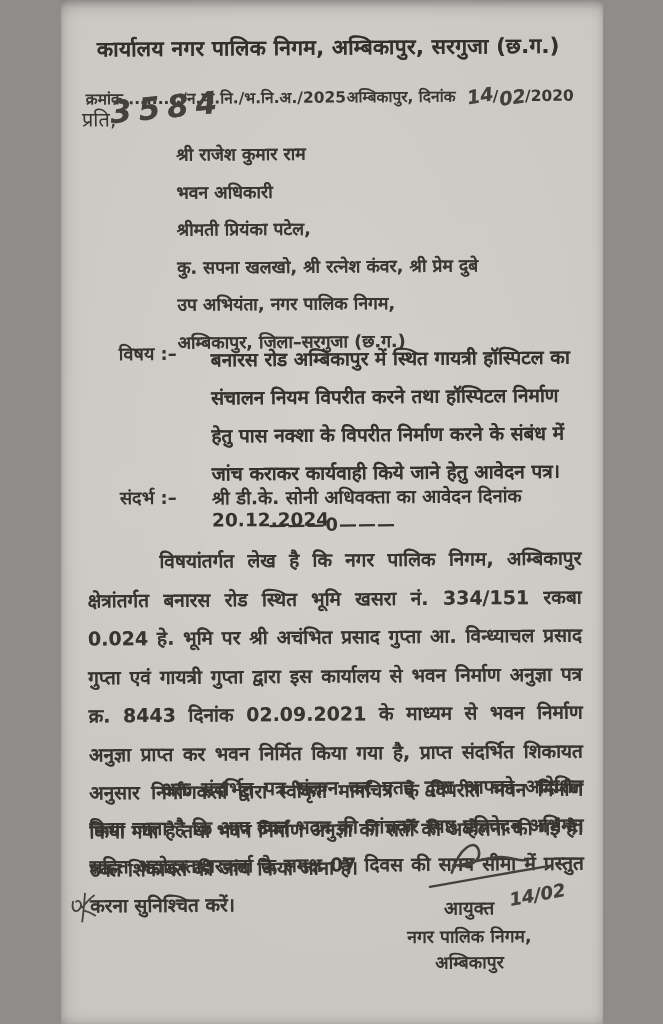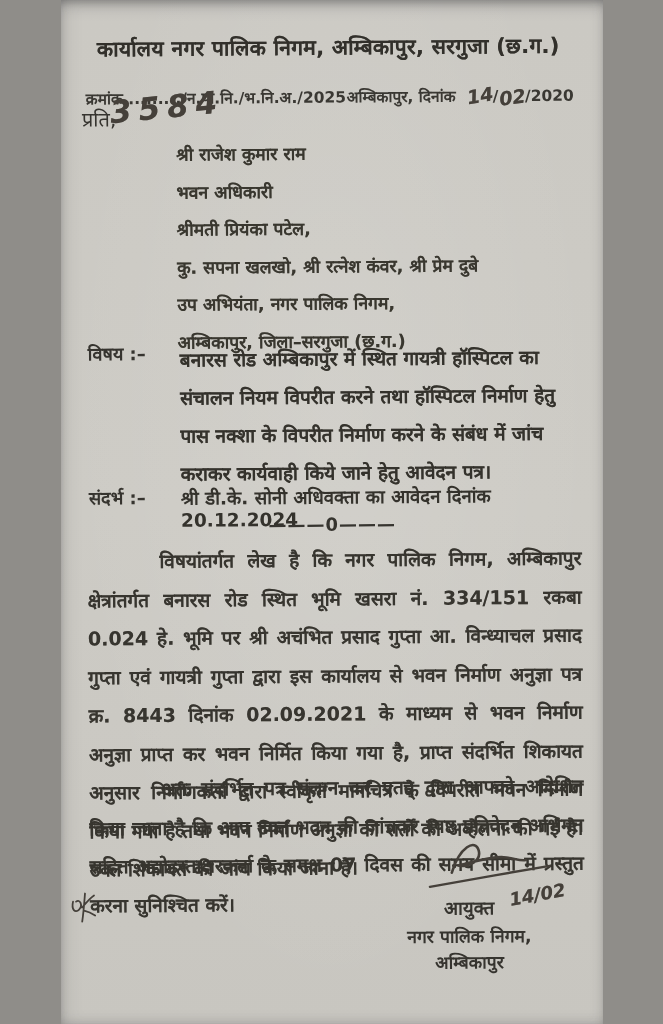--- a/index.html
+++ b/index.html
@@ -43,21 +43,21 @@
   }
   .date-day{display:inline-block;font-size:19px;transform:rotate(-9deg) translateY(1px);}
   .date-month{display:inline-block;font-size:19px;transform:rotate(-7deg) translateY(3px);}
   .to-label{position:absolute;top:104px;left:24px;font-size:20px;font-weight:400;}
   .recipients{
     position:absolute;top:136px;left:118px;right:30px;
     font-size:17.5px;line-height:37.5px;font-weight:600;color:#39372f;
     text-shadow:0 0 .4px rgba(57,55,47,.45);
   }
   .labelled{position:absolute;left:28px;right:24px;display:flex;}
-  .labelled .lbl{flex:0 0 92px;font-size:18px;font-weight:700;}
+  .labelled .lbl{flex:0 0 92px;font-size:18px;font-weight:700;margin-left:31px;}
   .subject-block{top:340px;}
   .subject-block .txt{
     flex:1;font-size:19px;font-weight:700;line-height:38px;color:#34322c;
     text-shadow:0 0 .5px rgba(52,50,44,.55);
   }
   .reference-block{top:484px;}
   .reference-block .txt{flex:1;font-size:18.5px;font-weight:700;color:#34322c;}
   .divider{
     position:absolute;top:514px;left:0;right:0;text-align:center;
     font-size:18px;font-weight:700;letter-spacing:1px;

